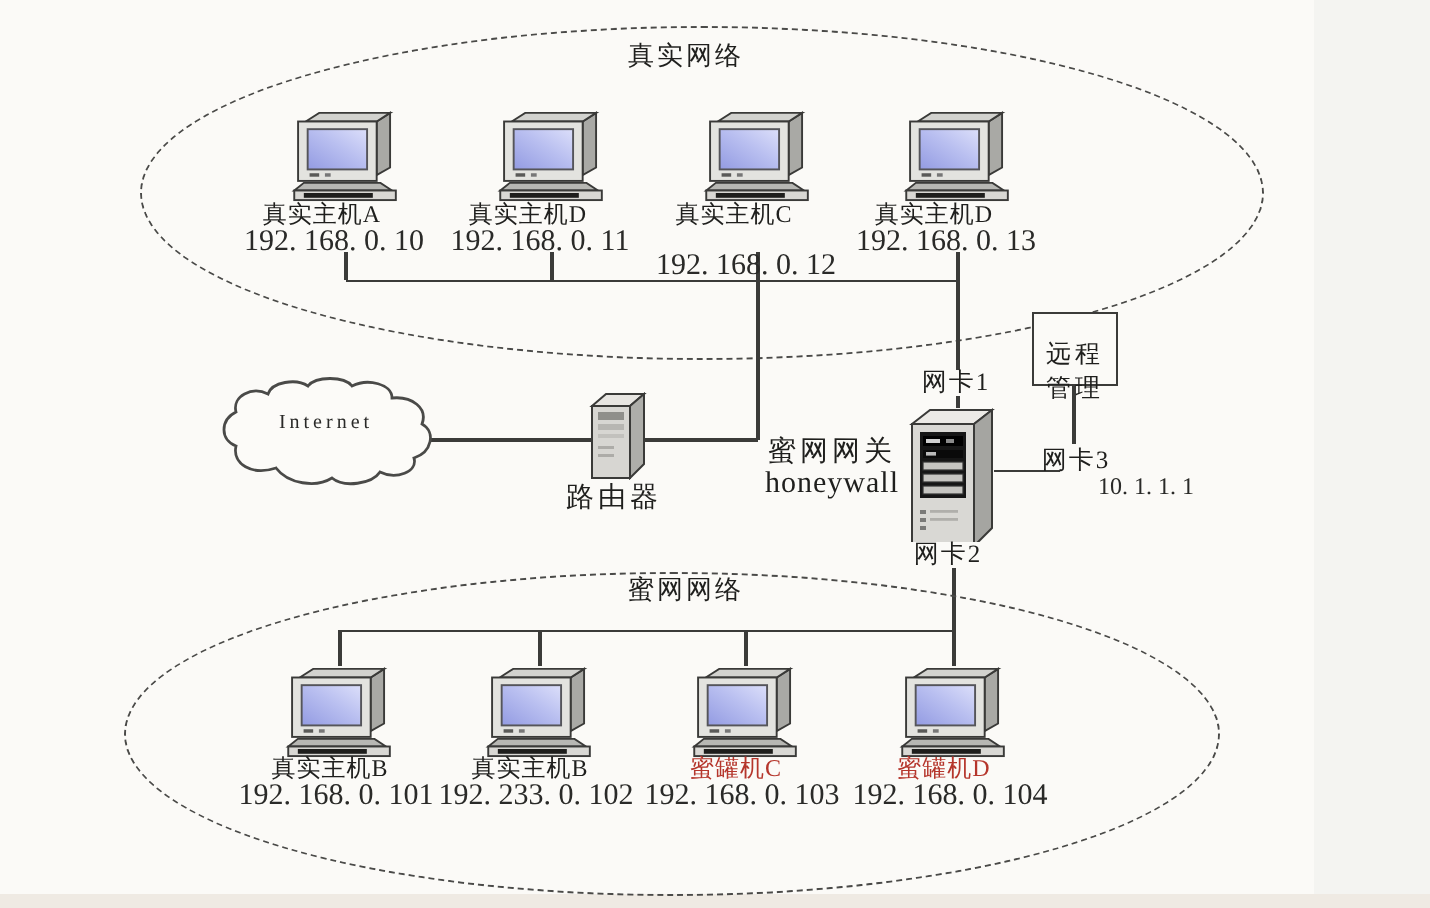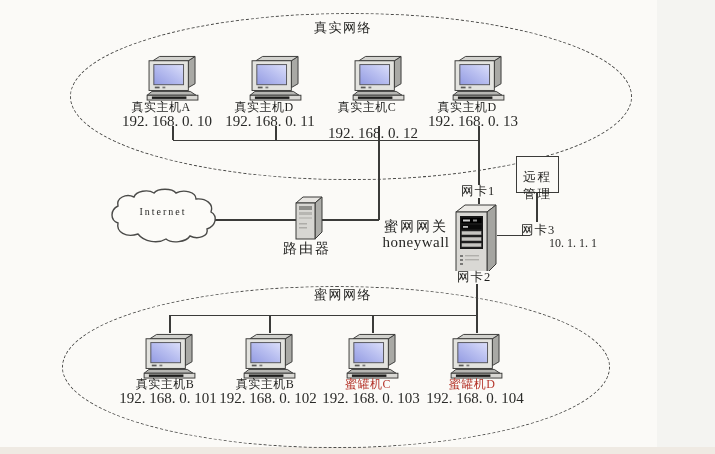--- a/index.html
+++ b/index.html
@@ -200,21 +200,21 @@
         <use href="#pc"></use>
       </svg>
     <div class="host-name" style="left: 110px; top: 376px; color: rgb(31, 31, 29);">真实主机B</div>
     <div class="host-ip" style="left:108px;top:390px">192. 168. 0. 101</div>
   </div>
   <div class="host">
     <svg class="pc" style="left:241px;top:333px" width="58" height="46">
         <use href="#pc"></use>
       </svg>
     <div class="host-name" style="left: 210px; top: 376px; color: rgb(31, 31, 29);">真实主机B</div>
-    <div class="host-ip" style="left:208px;top:390px">192. 168. 0. 102</div>
+    <div class="host-ip" style="left:208px;top:390px">192. 233. 0. 102</div>
   </div>
   <div class="host">
     <svg class="pc" style="left:344px;top:333px" width="58" height="46">
         <use href="#pc"></use>
       </svg>
     <div class="host-name" style="left: 313px; top: 376px; color: rgb(181, 54, 44);">蜜罐机C</div>
     <div class="host-ip" style="left:311px;top:390px">192. 168. 0. 103</div>
   </div>
   <div class="host">
     <svg class="pc" style="left:448px;top:333px" width="58" height="46">

